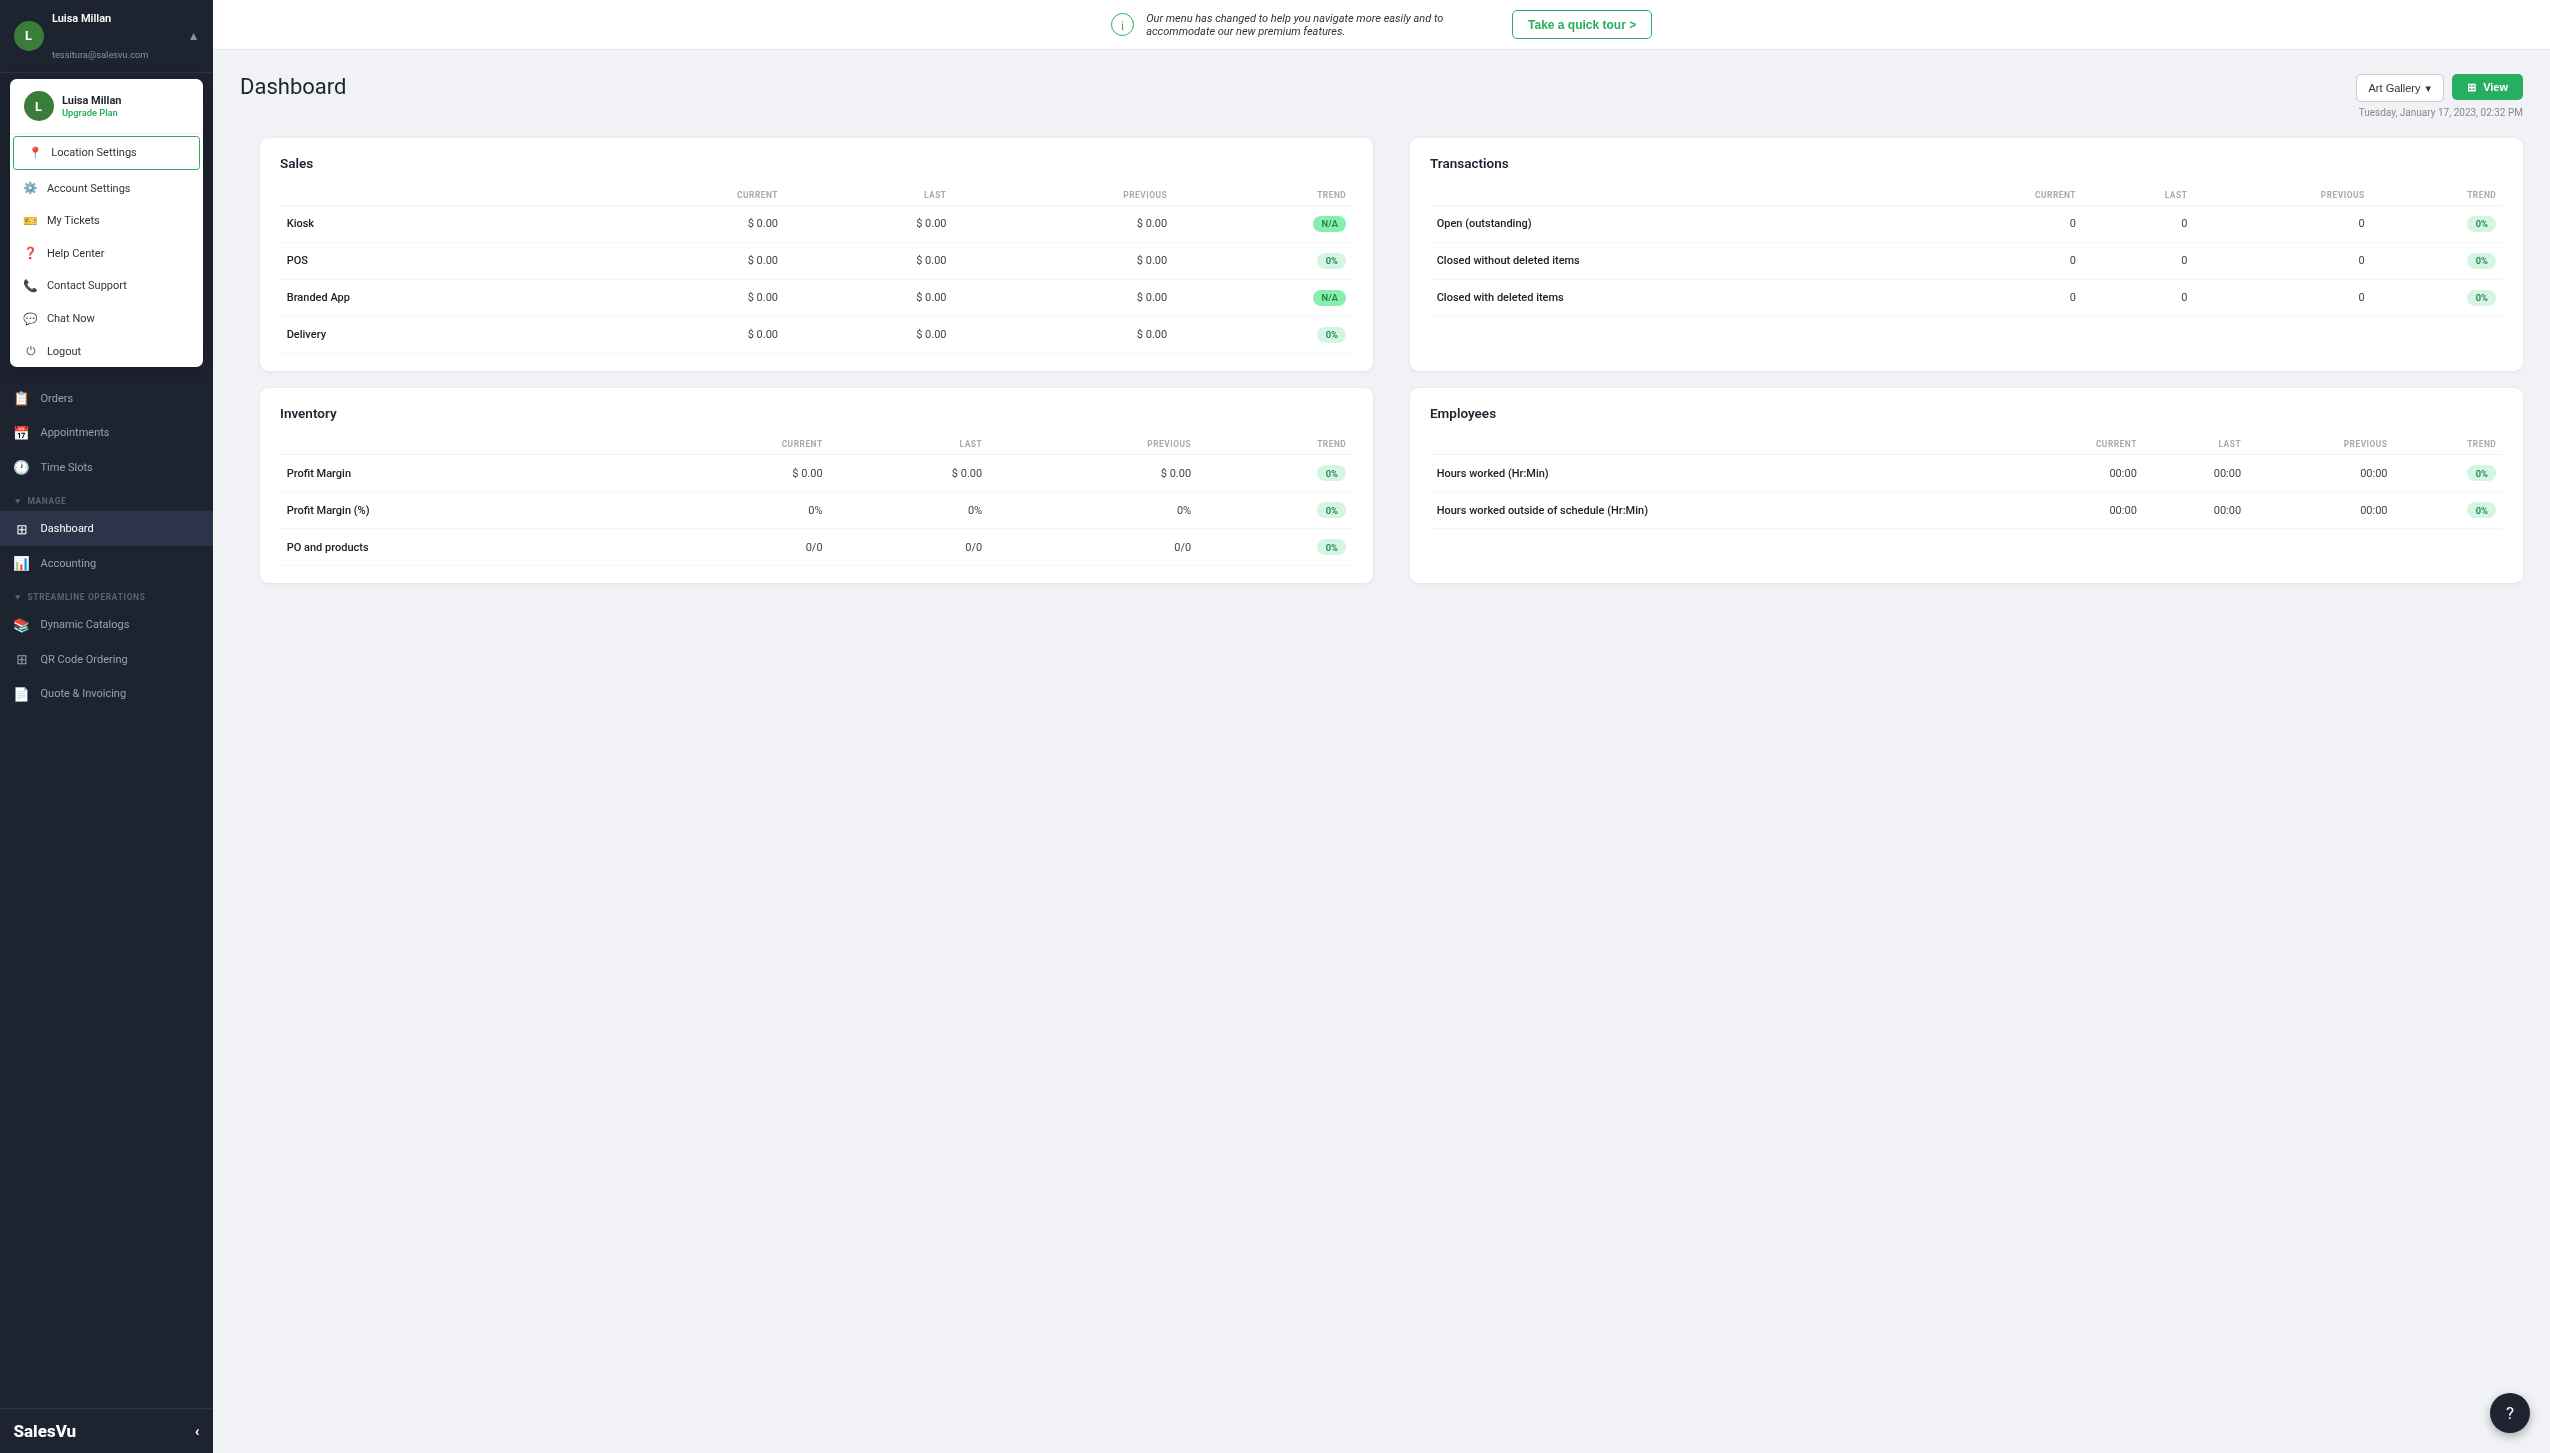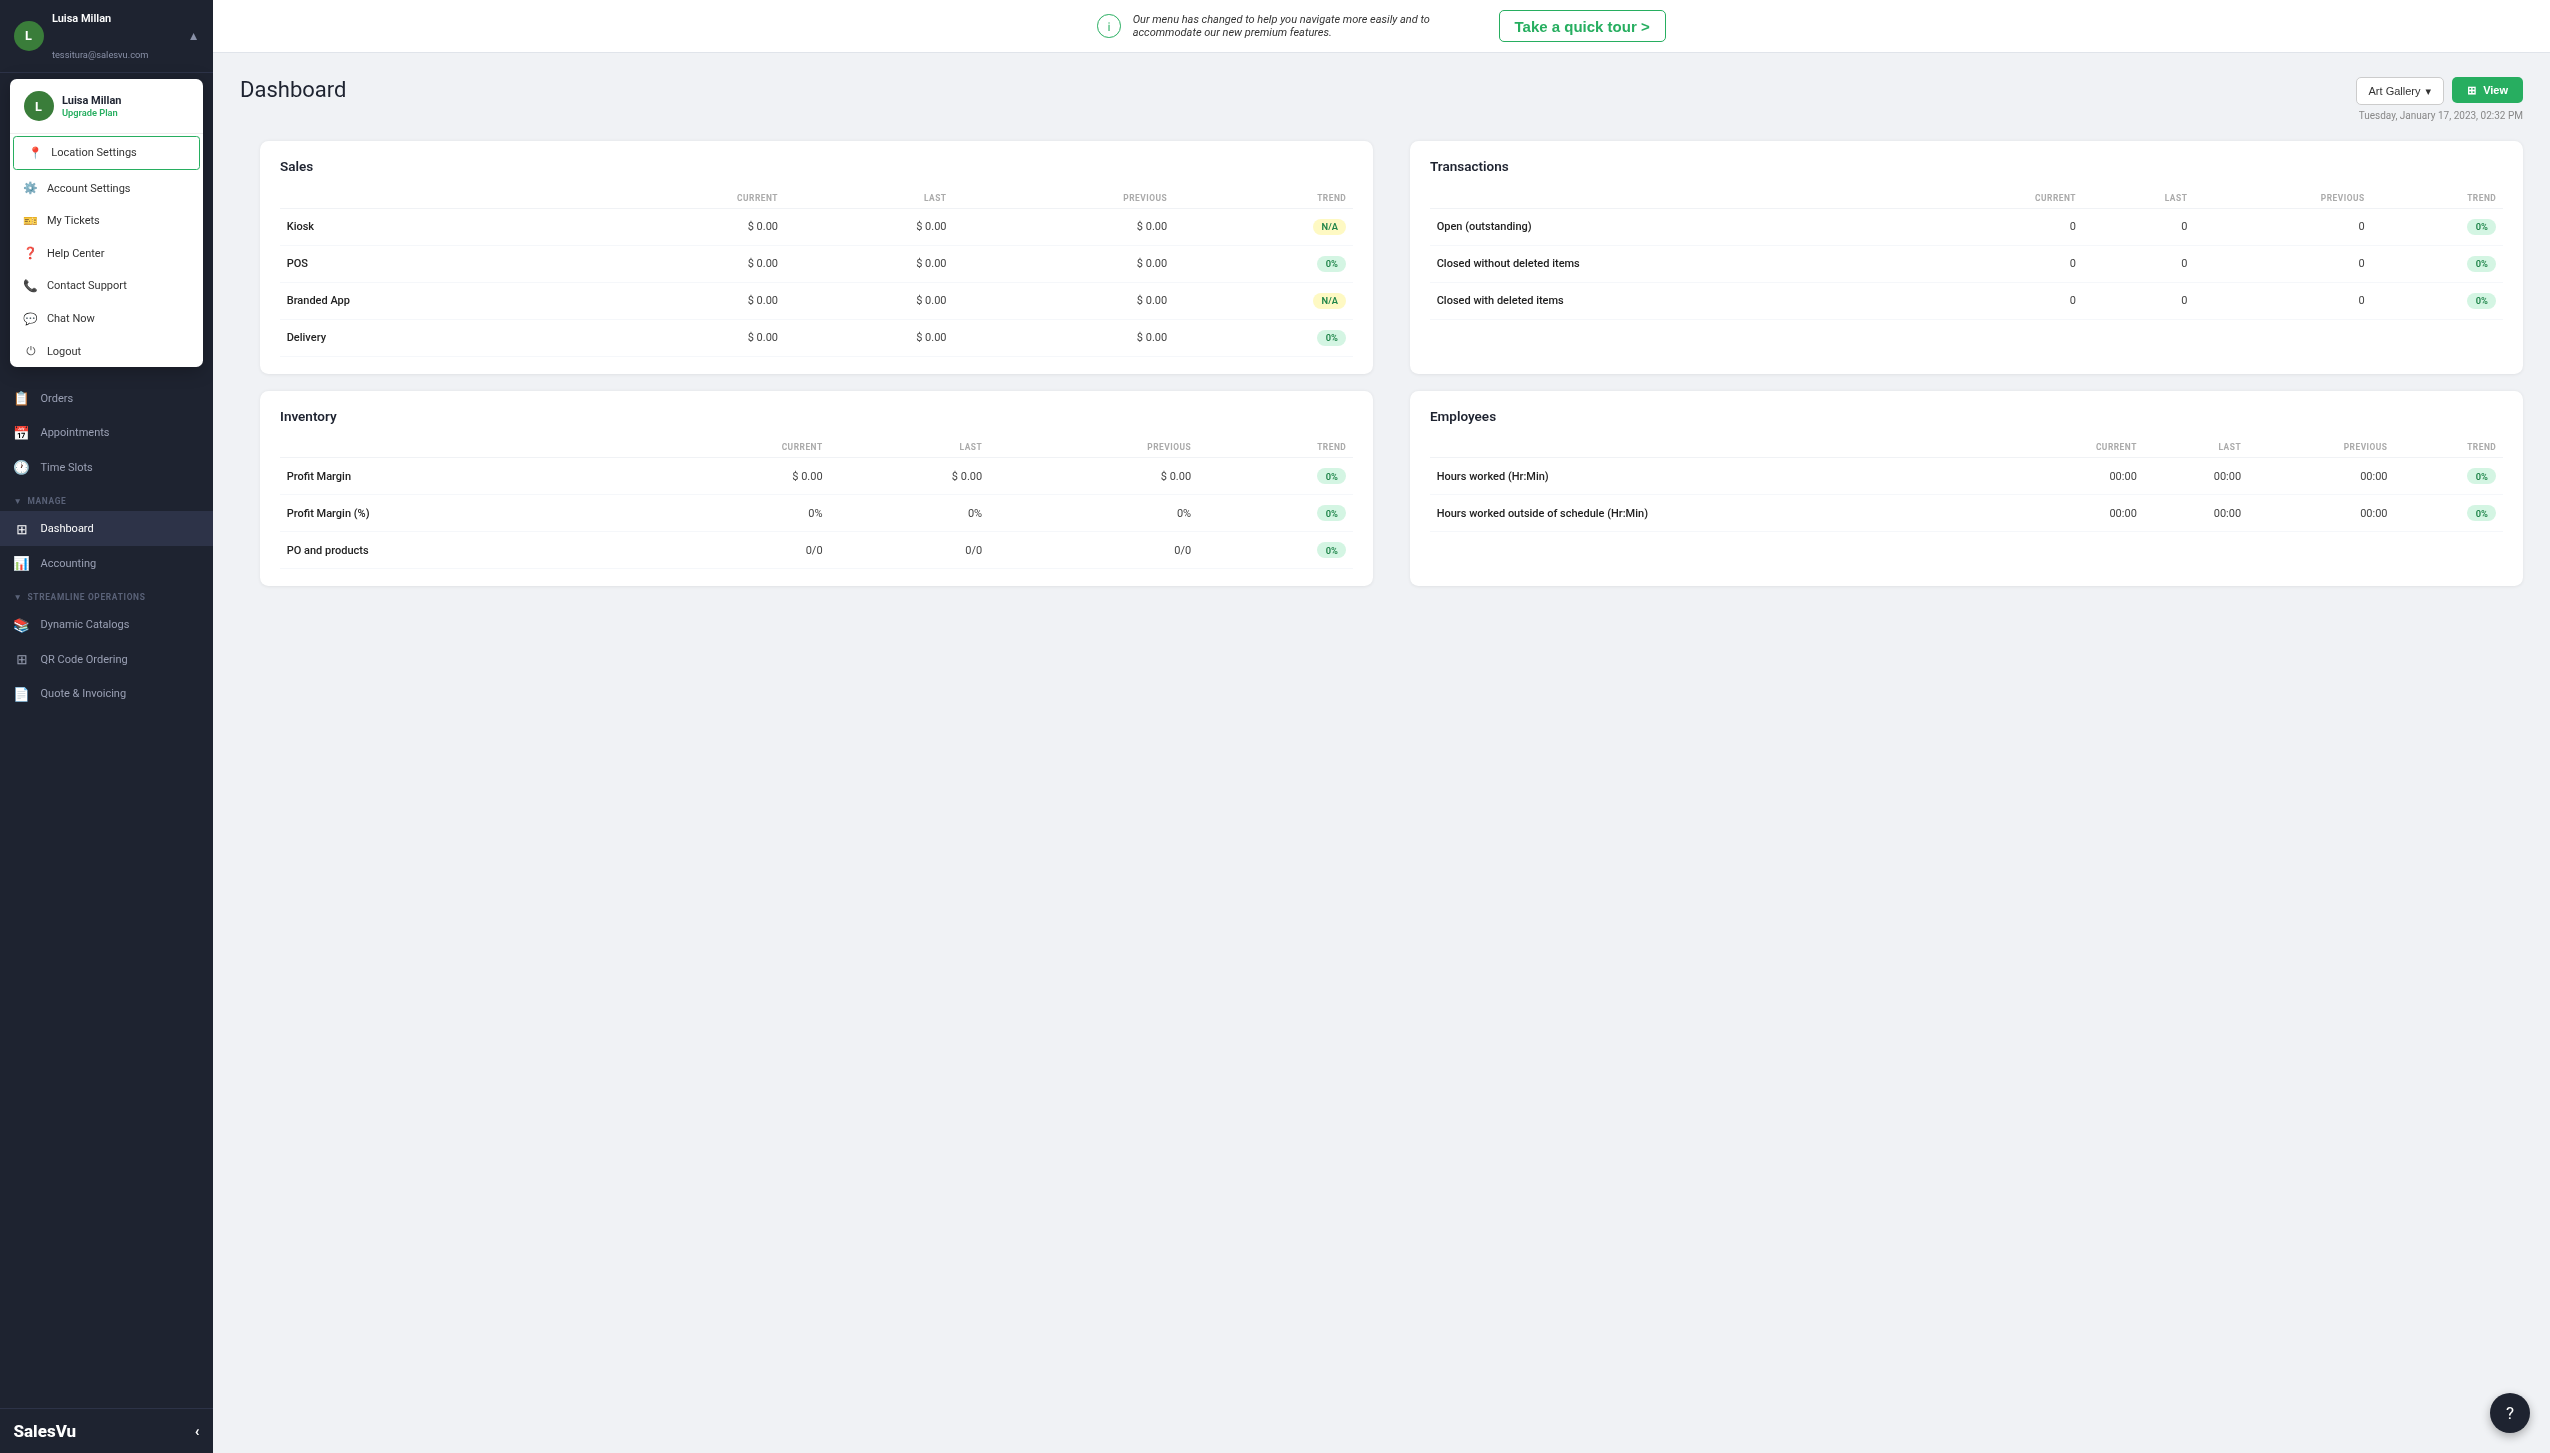--- a/index.html
+++ b/index.html
@@ -164,21 +164,21 @@
     }
 
     .banner-text { font-size: 11px; color: #333; max-width: 354px; font-style: italic; }
 
     .banner-tour-btn {
       border: 1.3px solid #27ae60;
       color: #27ae60;
       background: #fff;
       padding: 6.7px 15px;
       border-radius: 5px;
-      font-size: 15px;
+      font-size: 12px;
       font-weight: 600;
       cursor: pointer;
       white-space: nowrap;
       transition: background 0.15s;
     }
 
     
     .dashboard-area {
       padding: 23.6px 27px;
       flex: 1;
@@ -271,21 +271,21 @@
     .trend-badge {
       display: inline-block;
       padding: 2.5px 8.4px;
       border-radius: 17px;
       font-size: 9.3px;
       font-weight: 600;
       background: #d4f5e3;
       color: #1e8449;
     }
 
-    .trend-badge.na { background: #fef9c3; color: #1e8449; }
+    .trend-badge.na { background: #86efac; color: #1e8449; }
 
     
     .help-btn {
       position: fixed;
       bottom: 20px;
       right: 20px;
       width: 40px; height: 40px;
       background: #1e2330;
       border-radius: 50%;
       display: flex; align-items: center; justify-content: center;

